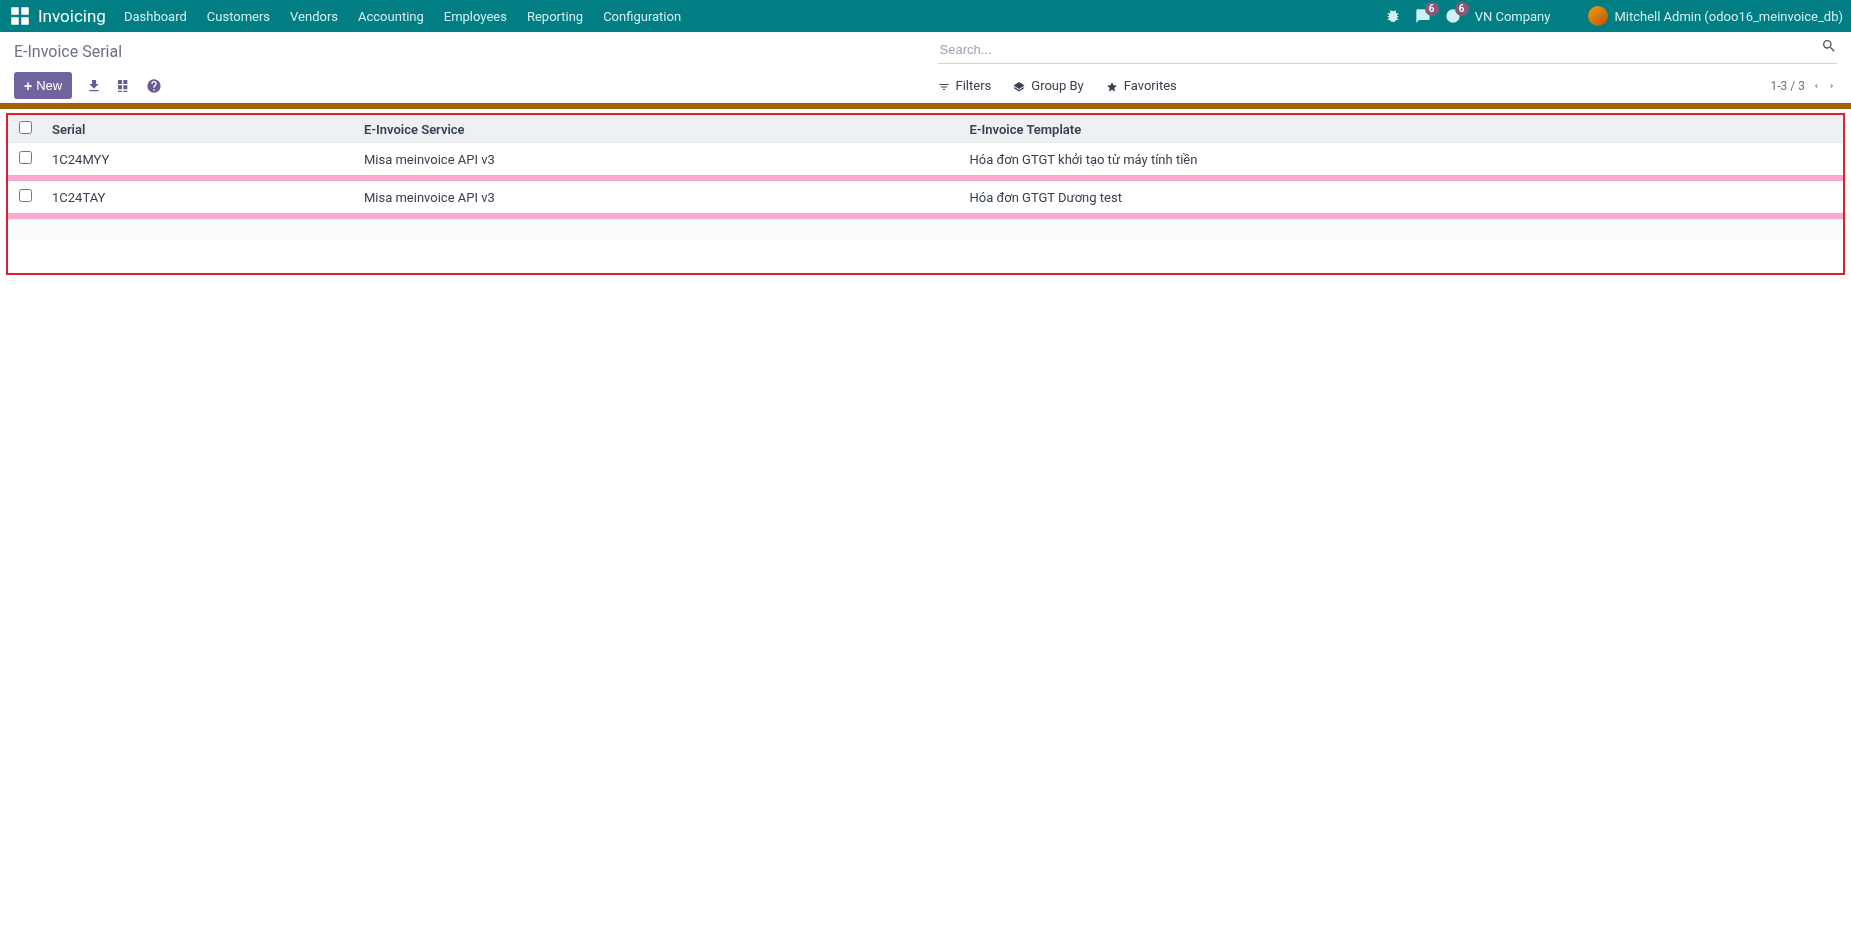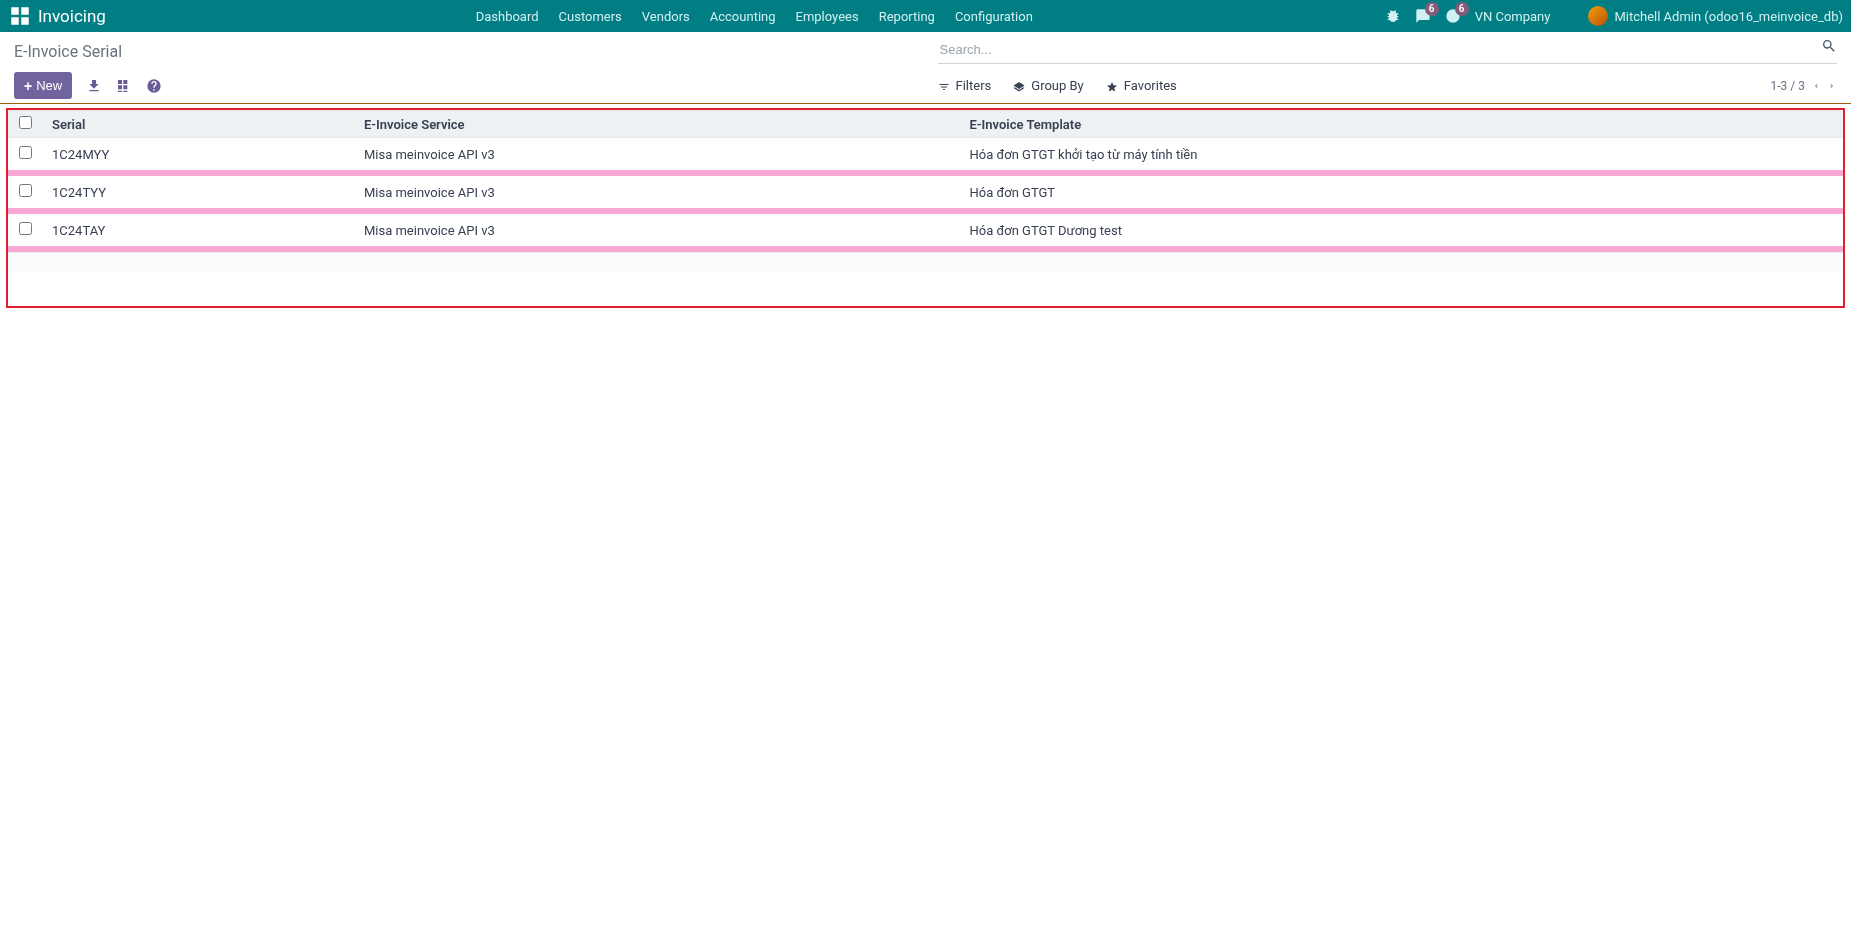--- a/index.html
+++ b/index.html
@@ -3,32 +3,32 @@
   <meta charset="utf-8">
   <style>
     * { box-sizing: border-box; margin: 0; padding: 0; }
     body { font-family: -apple-system, BlinkMacSystemFont, "Segoe UI", Roboto, "Helvetica Neue", Arial, sans-serif; font-size: 13px; color: #374151; background: #fff; }
 
     
     .navbar { display: flex; align-items: center; height: 32px; background: #017e84; color: #fff; padding: 0 8px 0 10px; }
     .navbar .apps-icon { display: inline-flex; align-items: center; justify-content: center; width: 20px; height: 20px; margin-right: 8px; cursor: pointer; }
     .navbar .apps-icon svg { fill: #fff; }
     .navbar .brand { font-size: 17px; color: #fff; margin-right: 18px; font-weight: 400; }
-    .navbar .menu { display: flex; align-items: center; gap: 20px; flex: 1; justify-content: center; }
+    .navbar .menu { display: flex; align-items: center; gap: 20px; flex: 1; }
     .navbar .menu a { color: #d1f0f1; text-decoration: none; font-size: 13px; cursor: pointer; }
     .navbar .right { display: flex; align-items: center; gap: 14px; }
     .navbar .icon-btn { position: relative; display: inline-flex; align-items: center; justify-content: center; cursor: pointer; color: #d1f0f1; }
     .navbar .icon-btn svg { width: 16px; height: 16px; fill: #d1f0f1; }
     .navbar .badge { position: absolute; top: -6px; right: -8px; min-width: 14px; height: 14px; padding: 0 3px; border-radius: 7px; background: #875a7b; color: #fff; font-size: 10px; line-height: 14px; text-align: center; font-weight: 600; }
     .navbar .company { color: #d1f0f1; font-size: 13px; cursor: pointer; }
     .navbar .user { display: flex; align-items: center; gap: 6px; color: #d1f0f1; font-size: 13px; cursor: pointer; padding-left: 24px; }
     .navbar .avatar { width: 20px; height: 20px; border-radius: 50%; background: linear-gradient(135deg,#f59e0b,#b45309); display: inline-block; }
 
     
-    .control-panel { display: grid; grid-template-columns: 1fr 1fr; grid-template-rows: auto auto; align-items: center; padding: 6px 14px 4px 14px; gap: 8px 24px; border-bottom: 1px solid #a16207; }
+    .control-panel { display: grid; grid-template-columns: 1fr 1fr; grid-template-rows: auto auto; align-items: center; padding: 6px 14px 4px 14px; gap: 8px 24px; border-bottom: 6px solid #a16207; }
     .cp-title { font-size: 16px; color: #6b7280; font-weight: 400; }
     .cp-search-wrap { display: flex; width: 100%; border-bottom: 1px solid #d1d5db; padding-bottom: 2px; }
     .cp-search { flex: 1; border: none; outline: none; font-size: 13px; padding: 4px 2px; background: transparent; }
     .cp-search::placeholder { color: #9ca3af; }
     .cp-search-icon svg { width: 16px; height: 16px; fill: #4b5563; }
     .cp-search-icon { cursor: pointer; }
 
     .cp-actions { display: flex; align-items: center; gap: 14px; }
     .btn-new { display: inline-flex; align-items: center; gap: 4px; background: #71639e; color: #fff; border: none; border-radius: 3px; padding: 6px 10px; font-size: 13px; font-weight: 500; cursor: pointer; }
     .btn-new .plus { font-weight: 700; font-size: 14px; line-height: 1; }
@@ -189,26 +189,20 @@
     </thead>
     <tbody>
       <tr>
         <td class="chk"><input type="checkbox" class="row-chk" style=""></td>
         <td>1C24MYY</td>
         <td>Misa meinvoice API v3</td>
         <td>Hóa đơn GTGT khởi tạo từ máy tính tiền</td>
       </tr>
       <tr>
         <td class="chk"><input type="checkbox" class="row-chk" style=""></td>
-        <td>1C24TYY</td>
-        <td>Misa meinvoice API v3</td>
-        <td>Hóa đơn GTGT</td>
-      </tr>
-      <tr>
-        <td class="chk"><input type="checkbox" class="row-chk" style=""></td>
         <td>1C24TAY</td>
         <td>Misa meinvoice API v3</td>
         <td>Hóa đơn GTGT Dương test</td>
       </tr>
     </tbody>
   </table>
   <div class="table-footer-strip"></div>
 </div>
 
 </body></html>

